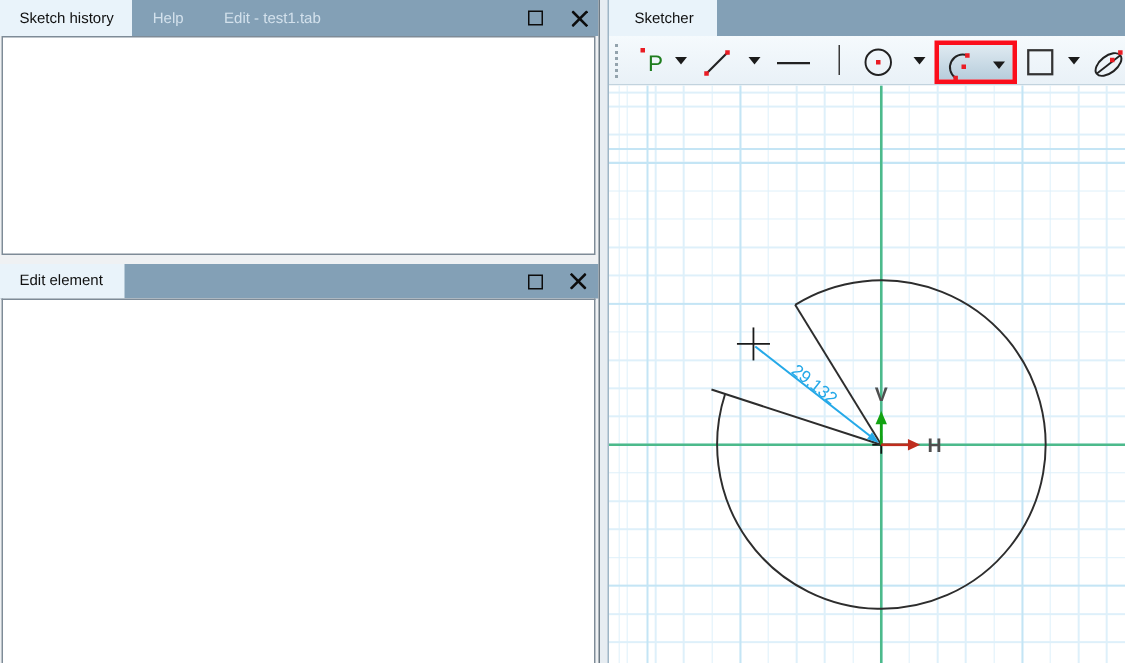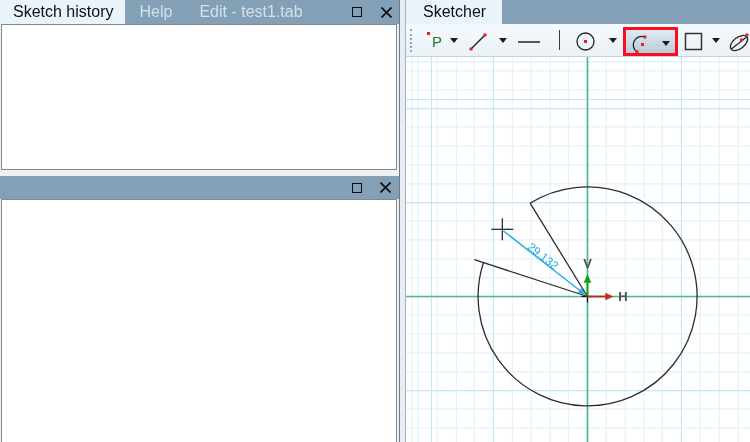--- a/index.html
+++ b/index.html
@@ -2,21 +2,21 @@
 <html><head>
 <meta charset="utf-8">
 <style>
   * { box-sizing: border-box; margin: 0; padding: 0; }
   html,body { width:750px; height:442px; overflow:hidden; }
   body { font-family:"Liberation Sans", sans-serif; background:#eef1f4; position:relative; }
 
   
   .titlebar { position:absolute; left:0; top:0; right:0; height:24px;
               background:#83a0b6; display:flex; align-items:stretch; }
-  .tab { display:flex; align-items:center; font-size:16px; color:#d3e1ec;
+  .tab { display:flex; align-items:center; font-size:10px; color:#d3e1ec;
          padding:0 15px; white-space:nowrap; cursor:default; }
   .tab.active { background:#e9f3fa; color:#101010; }
   .winbtn { position:absolute; top:0; width:22px; height:24px;
             display:flex; align-items:center; justify-content:center; }
   .maxglyph { display:block; width:10px; height:10px; border:1.6px solid #0c0c0c; }
 
   
   .left-col { position:absolute; left:0; top:0; width:399px; height:442px; background:#eff1f3; }
   .panel-sh { position:absolute; left:0; top:0; width:399px; height:171px; }
   .panel-sh .content { position:absolute; left:1px; top:24px; width:396px; height:146px;
@@ -76,20 +76,21 @@
           <line x1="0.5" y1="0.5" x2="10.5" y2="10.5" stroke="#0c0c0c" stroke-width="1.7"></line>
           <line x1="10.5" y1="0.5" x2="0.5" y2="10.5" stroke="#0c0c0c" stroke-width="1.7"></line>
         </svg>
       </span>
     </div>
     <div class="content"></div>
   </section>
 
   <section class="panel-ee">
     <div class="titlebar">
+      <div class="tab active" style="padding:0 14px 0 13px">Edit element</div>
       <span class="winbtn" style="left:346px;height:23px">
         <span class="maxglyph"></span>
       </span>
       <span class="winbtn" style="left:374px;height:23px">
         <svg width="11" height="11">
           <line x1="0.5" y1="0.5" x2="10.5" y2="10.5" stroke="#0c0c0c" stroke-width="1.7"></line>
           <line x1="10.5" y1="0.5" x2="0.5" y2="10.5" stroke="#0c0c0c" stroke-width="1.7"></line>
         </svg>
       </span>
     </div>

